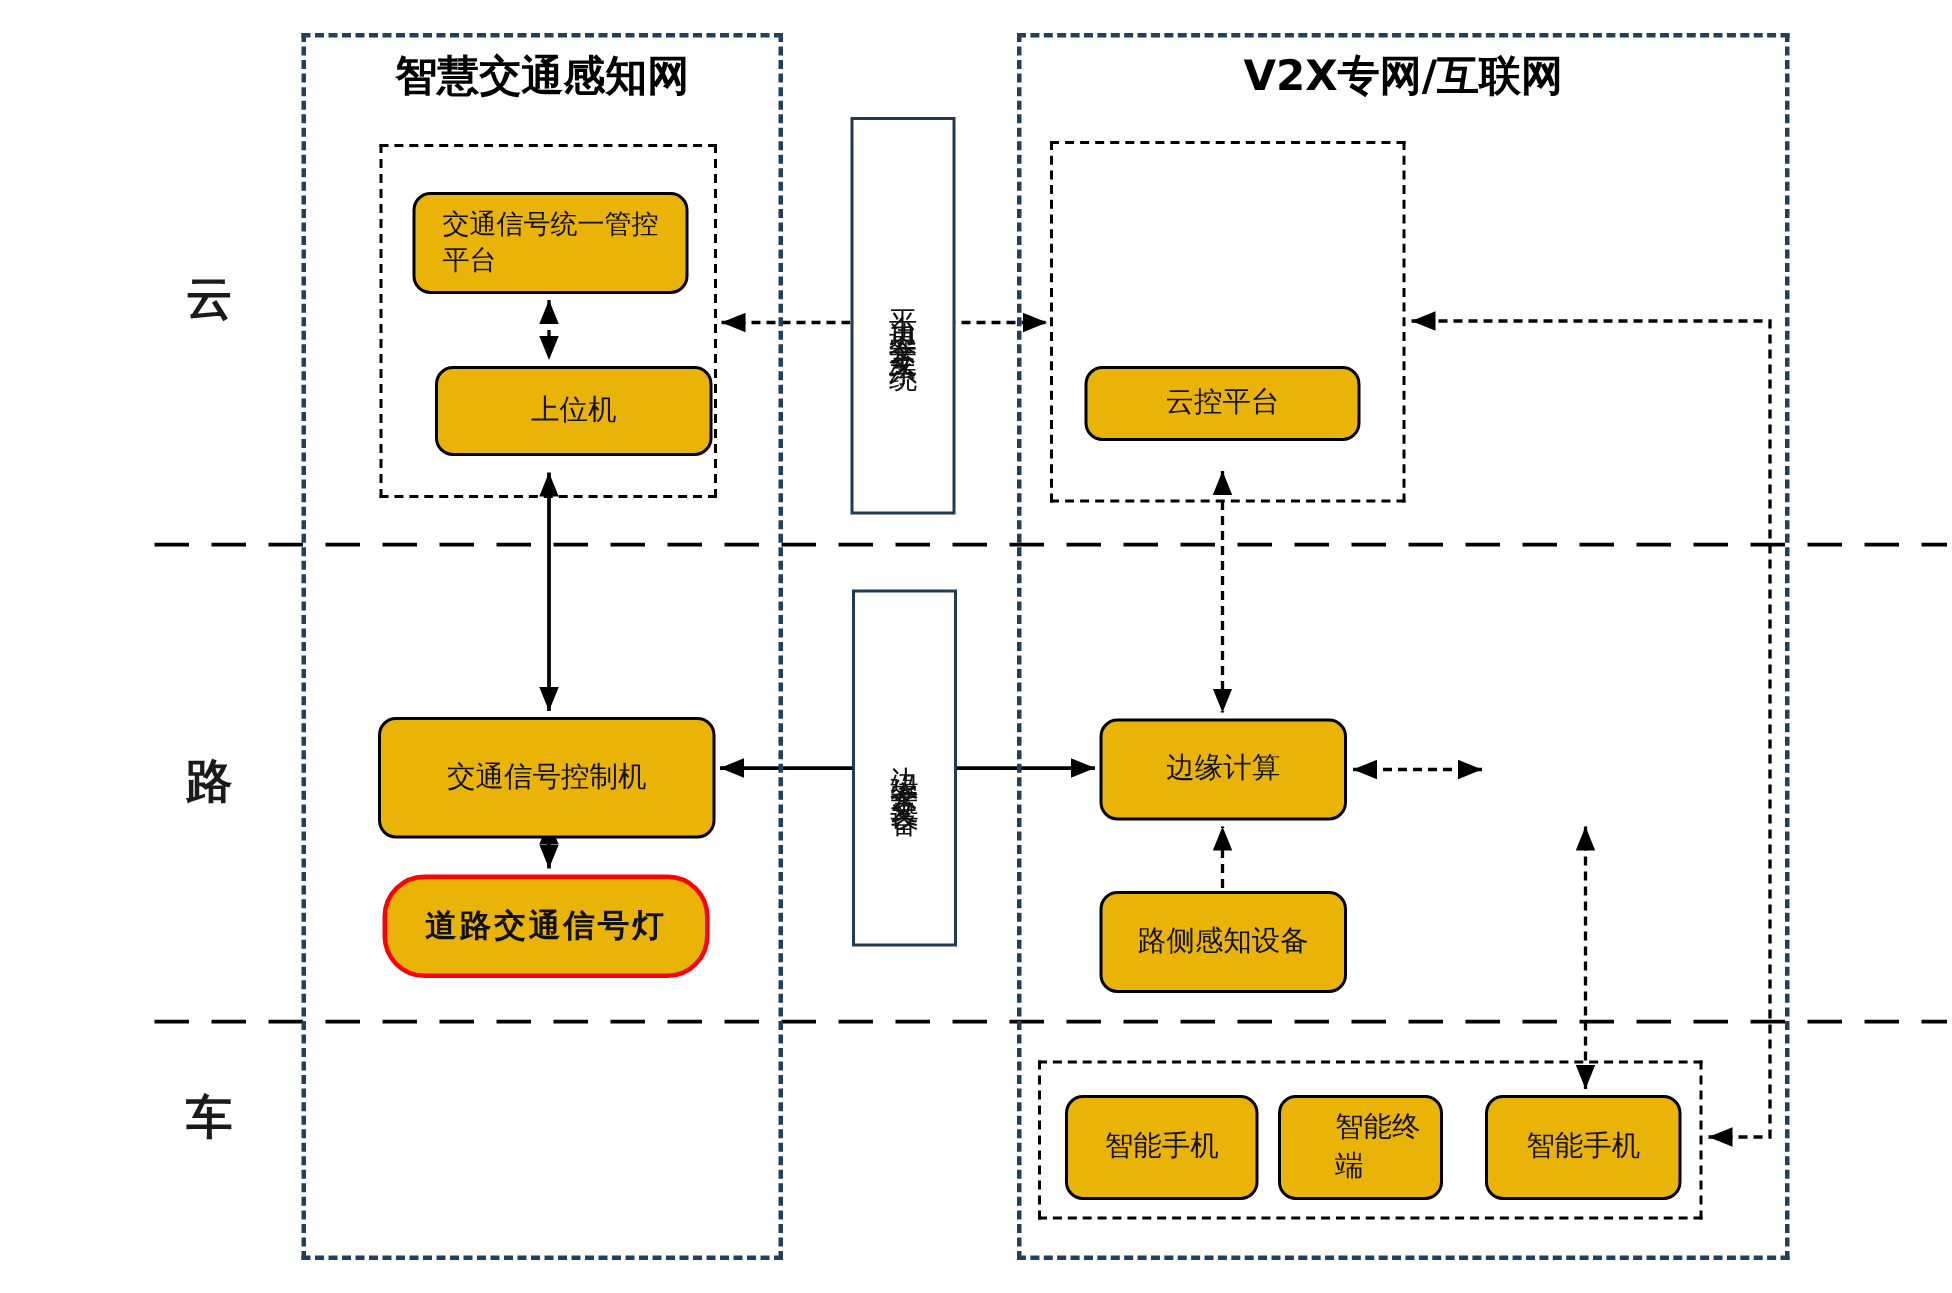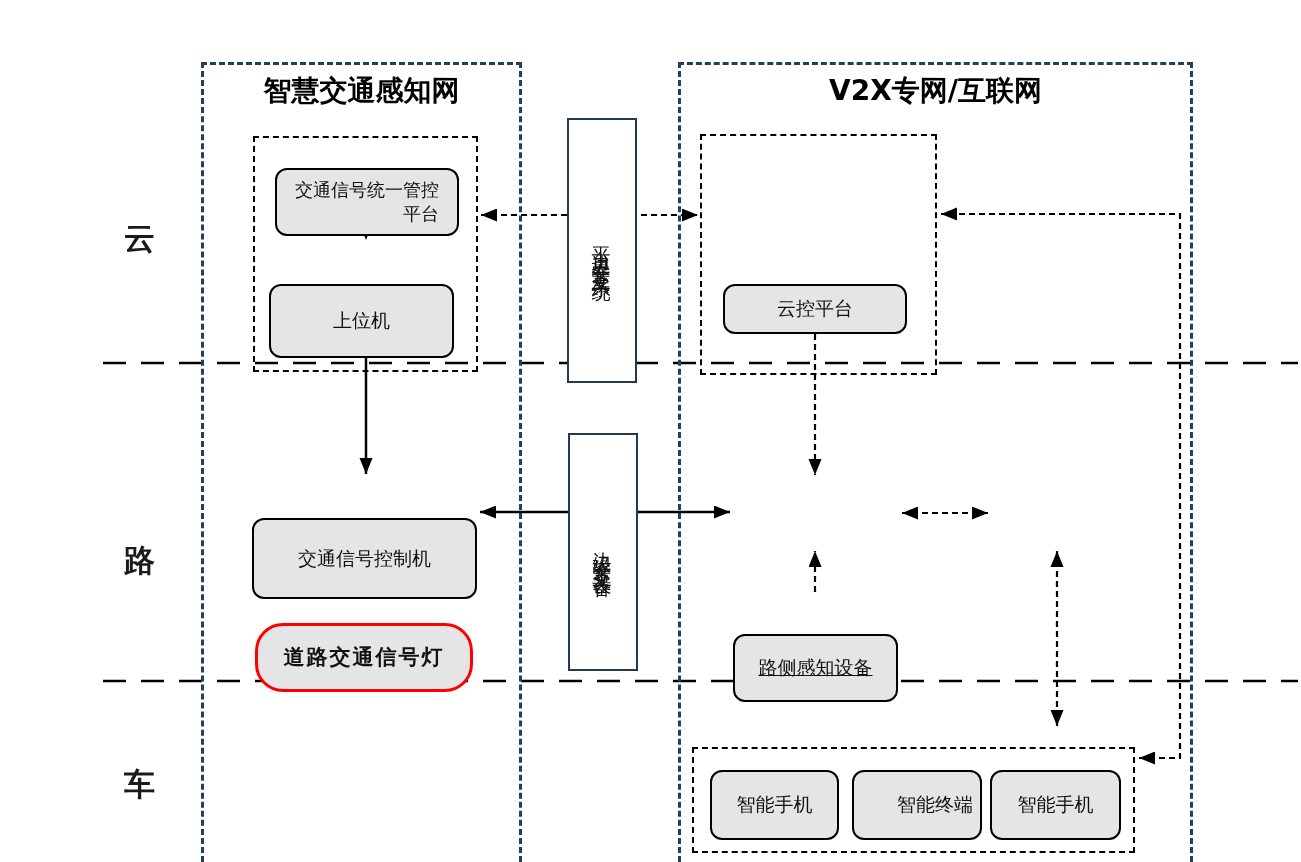--- a/index.html
+++ b/index.html
@@ -18,37 +18,37 @@
   }
   .region-title{
     position:absolute;text-align:center;font-size:28px;font-weight:bold;color:#000;
     white-space:nowrap;
   }
   .dash-group{
     position:absolute;border:2.5px dashed #000;background:transparent;
     box-sizing:border-box;
   }
   .node{
-    position:absolute;border:2.5px solid #000;border-radius:12px;background:#e5e5e5;
+    position:absolute;border:2.5px solid #000;border-radius:12px;background:#eab308;
     box-sizing:border-box;display:flex;align-items:center;justify-content:center;
-    text-align:right;font-size:19px;line-height:1.35;color:#111;
+    text-align:left;font-size:19px;line-height:1.35;color:#111;
   }
   .node.small-pad{padding:0 18px;}
   .node.highlight{
     border:3px solid #fe0000;border-radius:28px;font-weight:bold;font-size:21px;
     letter-spacing:2px;
   }
   .vnode{
     position:absolute;border:2.5px solid #203a52;background:#fff;
     box-sizing:border-box;display:flex;align-items:center;justify-content:center;
     writing-mode:vertical-rl;text-orientation:upright;
     font-size:19px;letter-spacing:4px;color:#111;
   }
   svg.connectors{position:absolute;left:0;top:0;z-index:0;}
-  .region,.dash-group,.node,.vnode,.region-title,.layer-label{z-index:1;margin-top:40px;}
+  .region,.dash-group,.node,.vnode,.region-title,.layer-label{z-index:1;}
 </style>
 </head>
 <body>
 
 <div class="canvas">
 
   <svg class="connectors" width="1301" height="862" viewBox="0 0 1301 862">
     <defs>
       <marker id="ah-e" markerUnits="userSpaceOnUse" markerWidth="17" markerHeight="14" refX="16" refY="6.5" orient="auto">
         <path d="M0,0 L16,6.5 L0,13 z" fill="#000"></path>
@@ -84,27 +84,28 @@
   <div class="region" style="left:678px;top:22px;width:515px;height:818px;"></div>
 
   <div class="region-title" style="left:221px;top:32px;width:281px;">智慧交通感知网</div>
   <div class="region-title" style="left:698px;top:32px;width:475px;">V2X专网/互联网</div>
 
   <div class="dash-group" style="left:253px;top:96px;width:225px;height:236px;"></div>
   <div class="dash-group" style="left:700px;top:94px;width:237px;height:241px;"></div>
   <div class="dash-group" style="left:692px;top:707px;width:443px;height:106px;"></div>
 
   <div class="node small-pad" style="left:275px;top:128px;width:184px;height:68px;font-size:18px;">交通信号统一管控平台</div>
-  <div class="node" style="left:269px;top:244px;width:185px;height:74px;">上位机</div>
+  <div class="node" style="left:290px;top:244px;width:185px;height:60px;">上位机</div>
   <div class="node" style="left:252px;top:478px;width:225px;height:81px;">交通信号控制机</div>
   <div class="node highlight" style="left:255px;top:583px;width:218px;height:69px;">道路交通信号灯</div>
 
   <div class="vnode" style="left:567px;top:78px;width:70px;height:265px;">平台边界安全交互系统</div>
   <div class="vnode" style="left:568px;top:393px;width:70px;height:238px;">边缘安全交互设备</div>
 
   <div class="node" style="left:723px;top:244px;width:184px;height:50px;">云控平台</div>
-  <div class="node" style="left:733px;top:594px;width:165px;height:68px;text-decoration:underline;">路侧感知设备</div>
+  <div class="node" style="left:733px;top:479px;width:165px;height:68px;">边缘计算</div>
+  <div class="node" style="left:733px;top:594px;width:165px;height:68px;">路侧感知设备</div>
 
   <div class="node" style="left:710px;top:730px;width:129px;height:70px;">智能手机</div>
-  <div class="node" style="left:852px;top:730px;width:130px;height:70px;padding-left:36px;">智能终端</div>
+  <div class="node" style="left:852px;top:730px;width:110px;height:70px;padding-left:36px;">智能终端</div>
   <div class="node" style="left:990px;top:730px;width:131px;height:70px;">智能手机</div>
 
 </div>
 
 </body></html>

